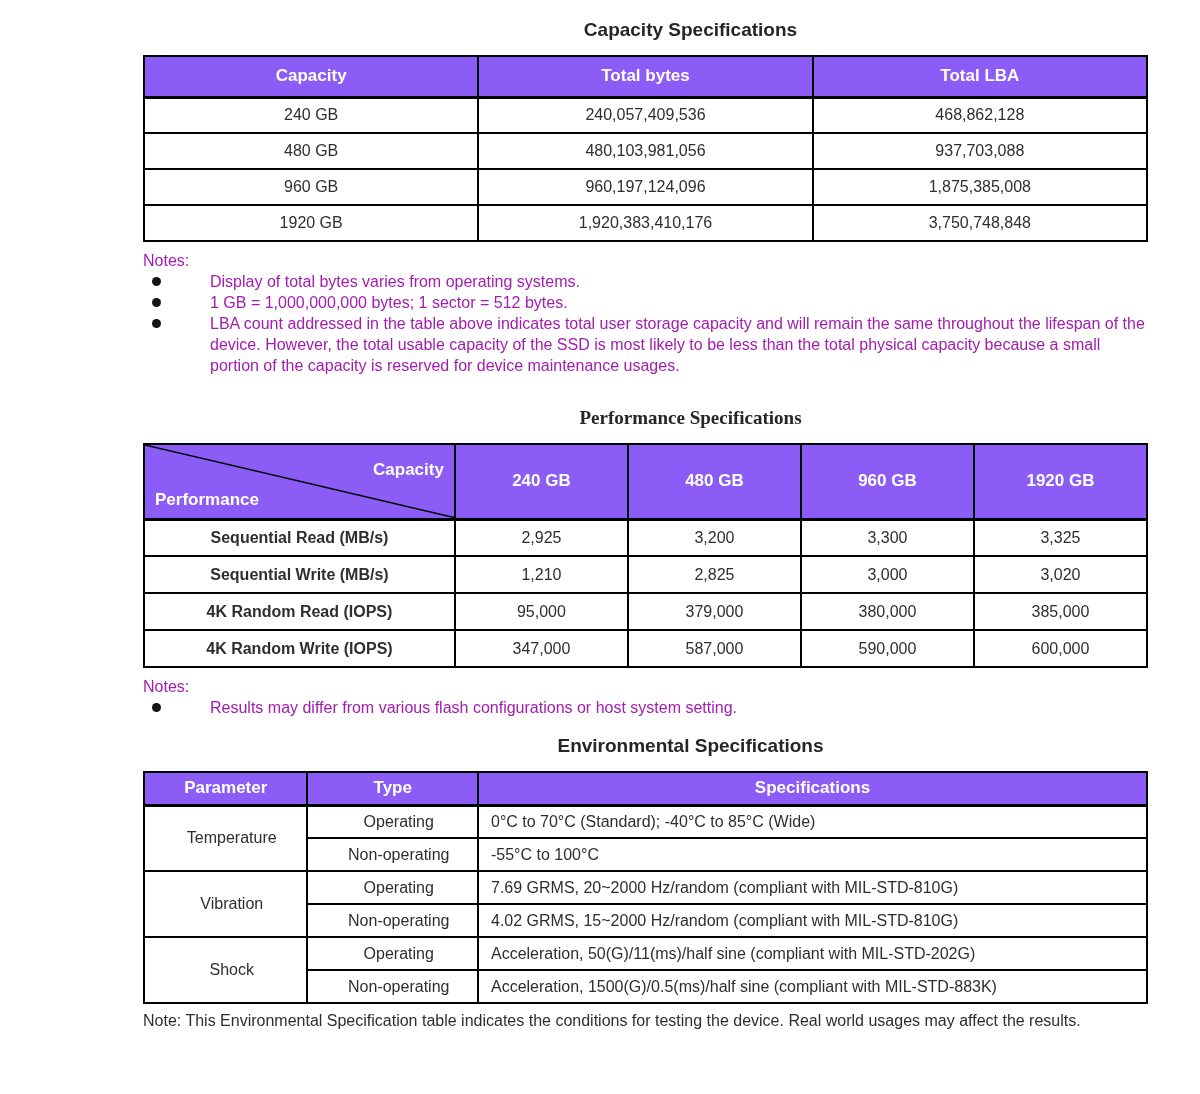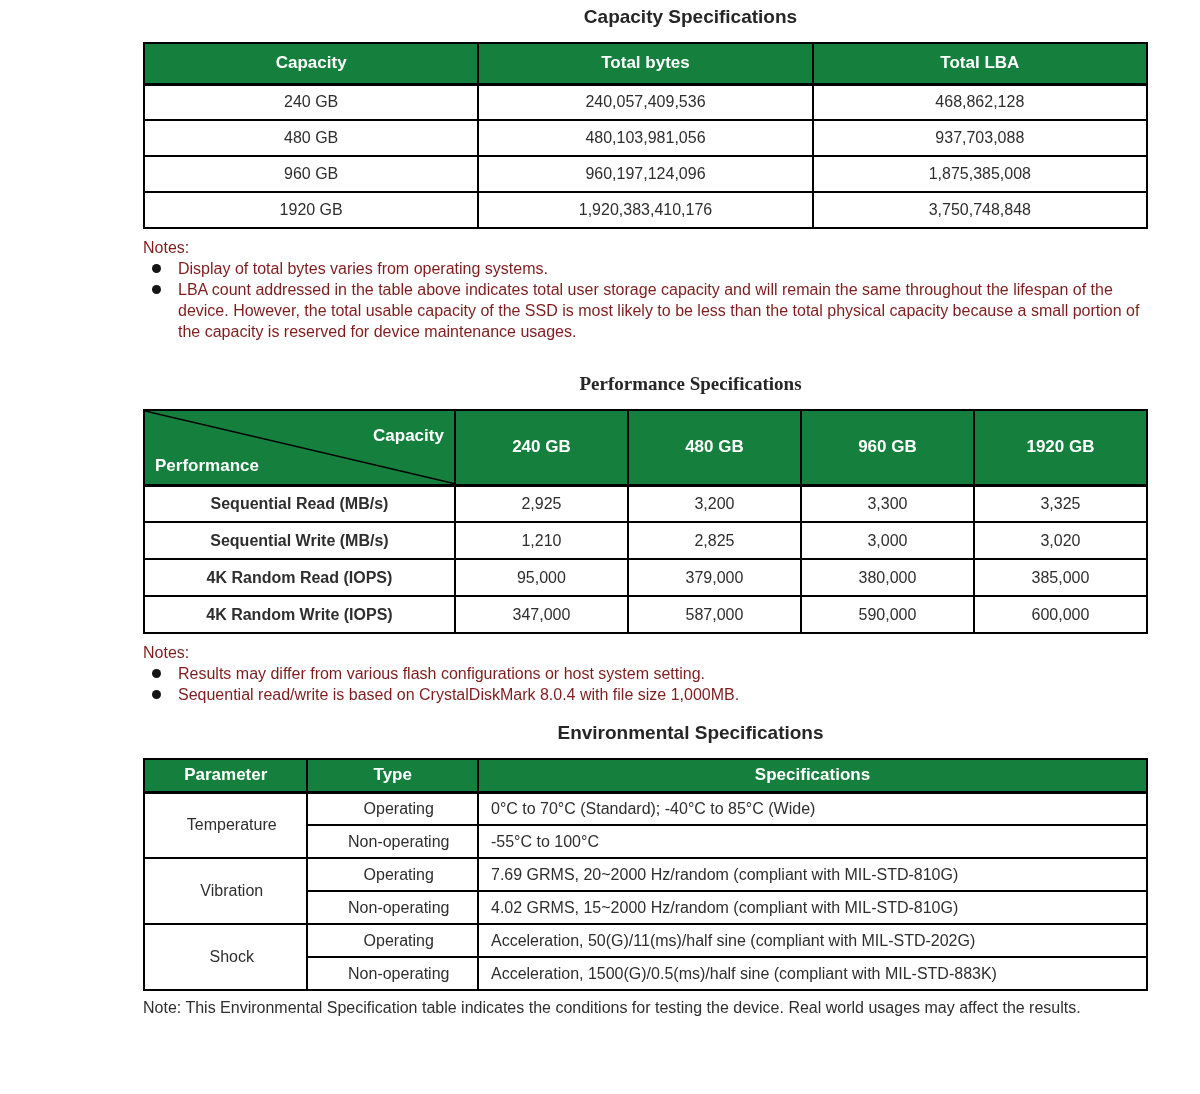--- a/index.html
+++ b/index.html
@@ -15,39 +15,39 @@
     margin-left: 143px;
   }
   .section-title {
     font-size: 19px;
     font-weight: bold;
     color: #262626;
     text-align: center;
     position: relative;
     left: 45px;
   }
-  .title-capacity { padding-top: 6px; }
+  .title-capacity { padding-top: 19px; }
   .title-performance { padding-top: 31px; font-family: Liberation Serif, serif; }
   .title-environmental { padding-top: 17px; }
 
   table.spec-table {
     border-collapse: collapse;
     width: 100%;
     table-layout: fixed;
     margin-top: 14px;
   }
   table.spec-table th, table.spec-table td {
     border: 2px solid #000000;
     font-size: 16px;
     text-align: center;
     vertical-align: middle;
     overflow: hidden;
   }
   table.spec-table thead th {
-    background: #15803d;
+    background: #8b5cf6;
     color: #ffffff;
     font-weight: bold;
     font-size: 17px;
     border-bottom: 3px solid #000000;
   }
 
   
   .cap-table thead th { height: 41px; }
   .cap-table tbody td { height: 36px; }
 
@@ -77,23 +77,23 @@
   .env-table col.col-type { width: 17.0%; }
   .env-table col.col-spec { width: 66.7%; }
   .env-table thead th { height: 33px; }
   .env-table tbody td { height: 33px; padding-left: 12px; }
   .env-table td.spec {
     text-align: left;
     padding-left: 12px;
   }
 
   
-  .notes-block { margin-top: 8px; font-size: 16px; line-height: 21px; color: #7f1d1d; }
+  .notes-block { margin-top: 8px; font-size: 16px; line-height: 21px; color: #a21caf; }
   .notes-label { }
-  .note-item { display: flex; align-items: flex-start; }
+  .note-item { display: flex; align-items: flex-start; gap: 32px; }
   .bullet {
     flex: none;
     width: 9px; height: 9px;
     border-radius: 50%;
     background: #151515;
     margin: 6px 17px 0 9px;
   }
   .note-text { flex: 1; }
   .footnote { margin-top: 6px; font-size: 16px; line-height: 21px; }
 </style>
@@ -134,20 +134,24 @@
         <td>3,750,748,848</td>
       </tr>
     </tbody>
   </table>
 
   <div class="notes-block">
     <div class="notes-label">Notes:</div>
     <div class="note-item">
       <span class="bullet"></span>
       <span class="note-text">Display of total bytes varies from operating systems.</span>
+    </div>
+    <div class="note-item">
+      <span class="bullet"></span>
+      <span class="note-text">1 GB = 1,000,000,000 bytes; 1 sector = 512 bytes.</span>
     </div>
     <div class="note-item">
       <span class="bullet"></span>
       <span class="note-text">LBA count addressed in the table above indicates total user storage capacity and will remain the same throughout the lifespan of the device. However, the total usable capacity of the SSD is most likely to be less than the total physical capacity because a small portion of the capacity is reserved for device maintenance usages.</span>
     </div>
   </div>
 
   <div class="section-title title-performance">Performance Specifications</div>
 
   <table class="spec-table perf-table">
@@ -204,24 +208,20 @@
       </tr>
     </tbody>
   </table>
 
   <div class="notes-block">
     <div class="notes-label">Notes:</div>
     <div class="note-item">
       <span class="bullet"></span>
       <span class="note-text">Results may differ from various flash configurations or host system setting.</span>
     </div>
-    <div class="note-item">
-      <span class="bullet"></span>
-      <span class="note-text">Sequential read/write is based on CrystalDiskMark 8.0.4 with file size 1,000MB.</span>
-    </div>
   </div>
 
   <div class="section-title title-environmental">Environmental Specifications</div>
 
   <table class="spec-table env-table">
     <colgroup>
       <col class="col-param">
         <col class="col-type">
         <col class="col-spec">
     </colgroup>

